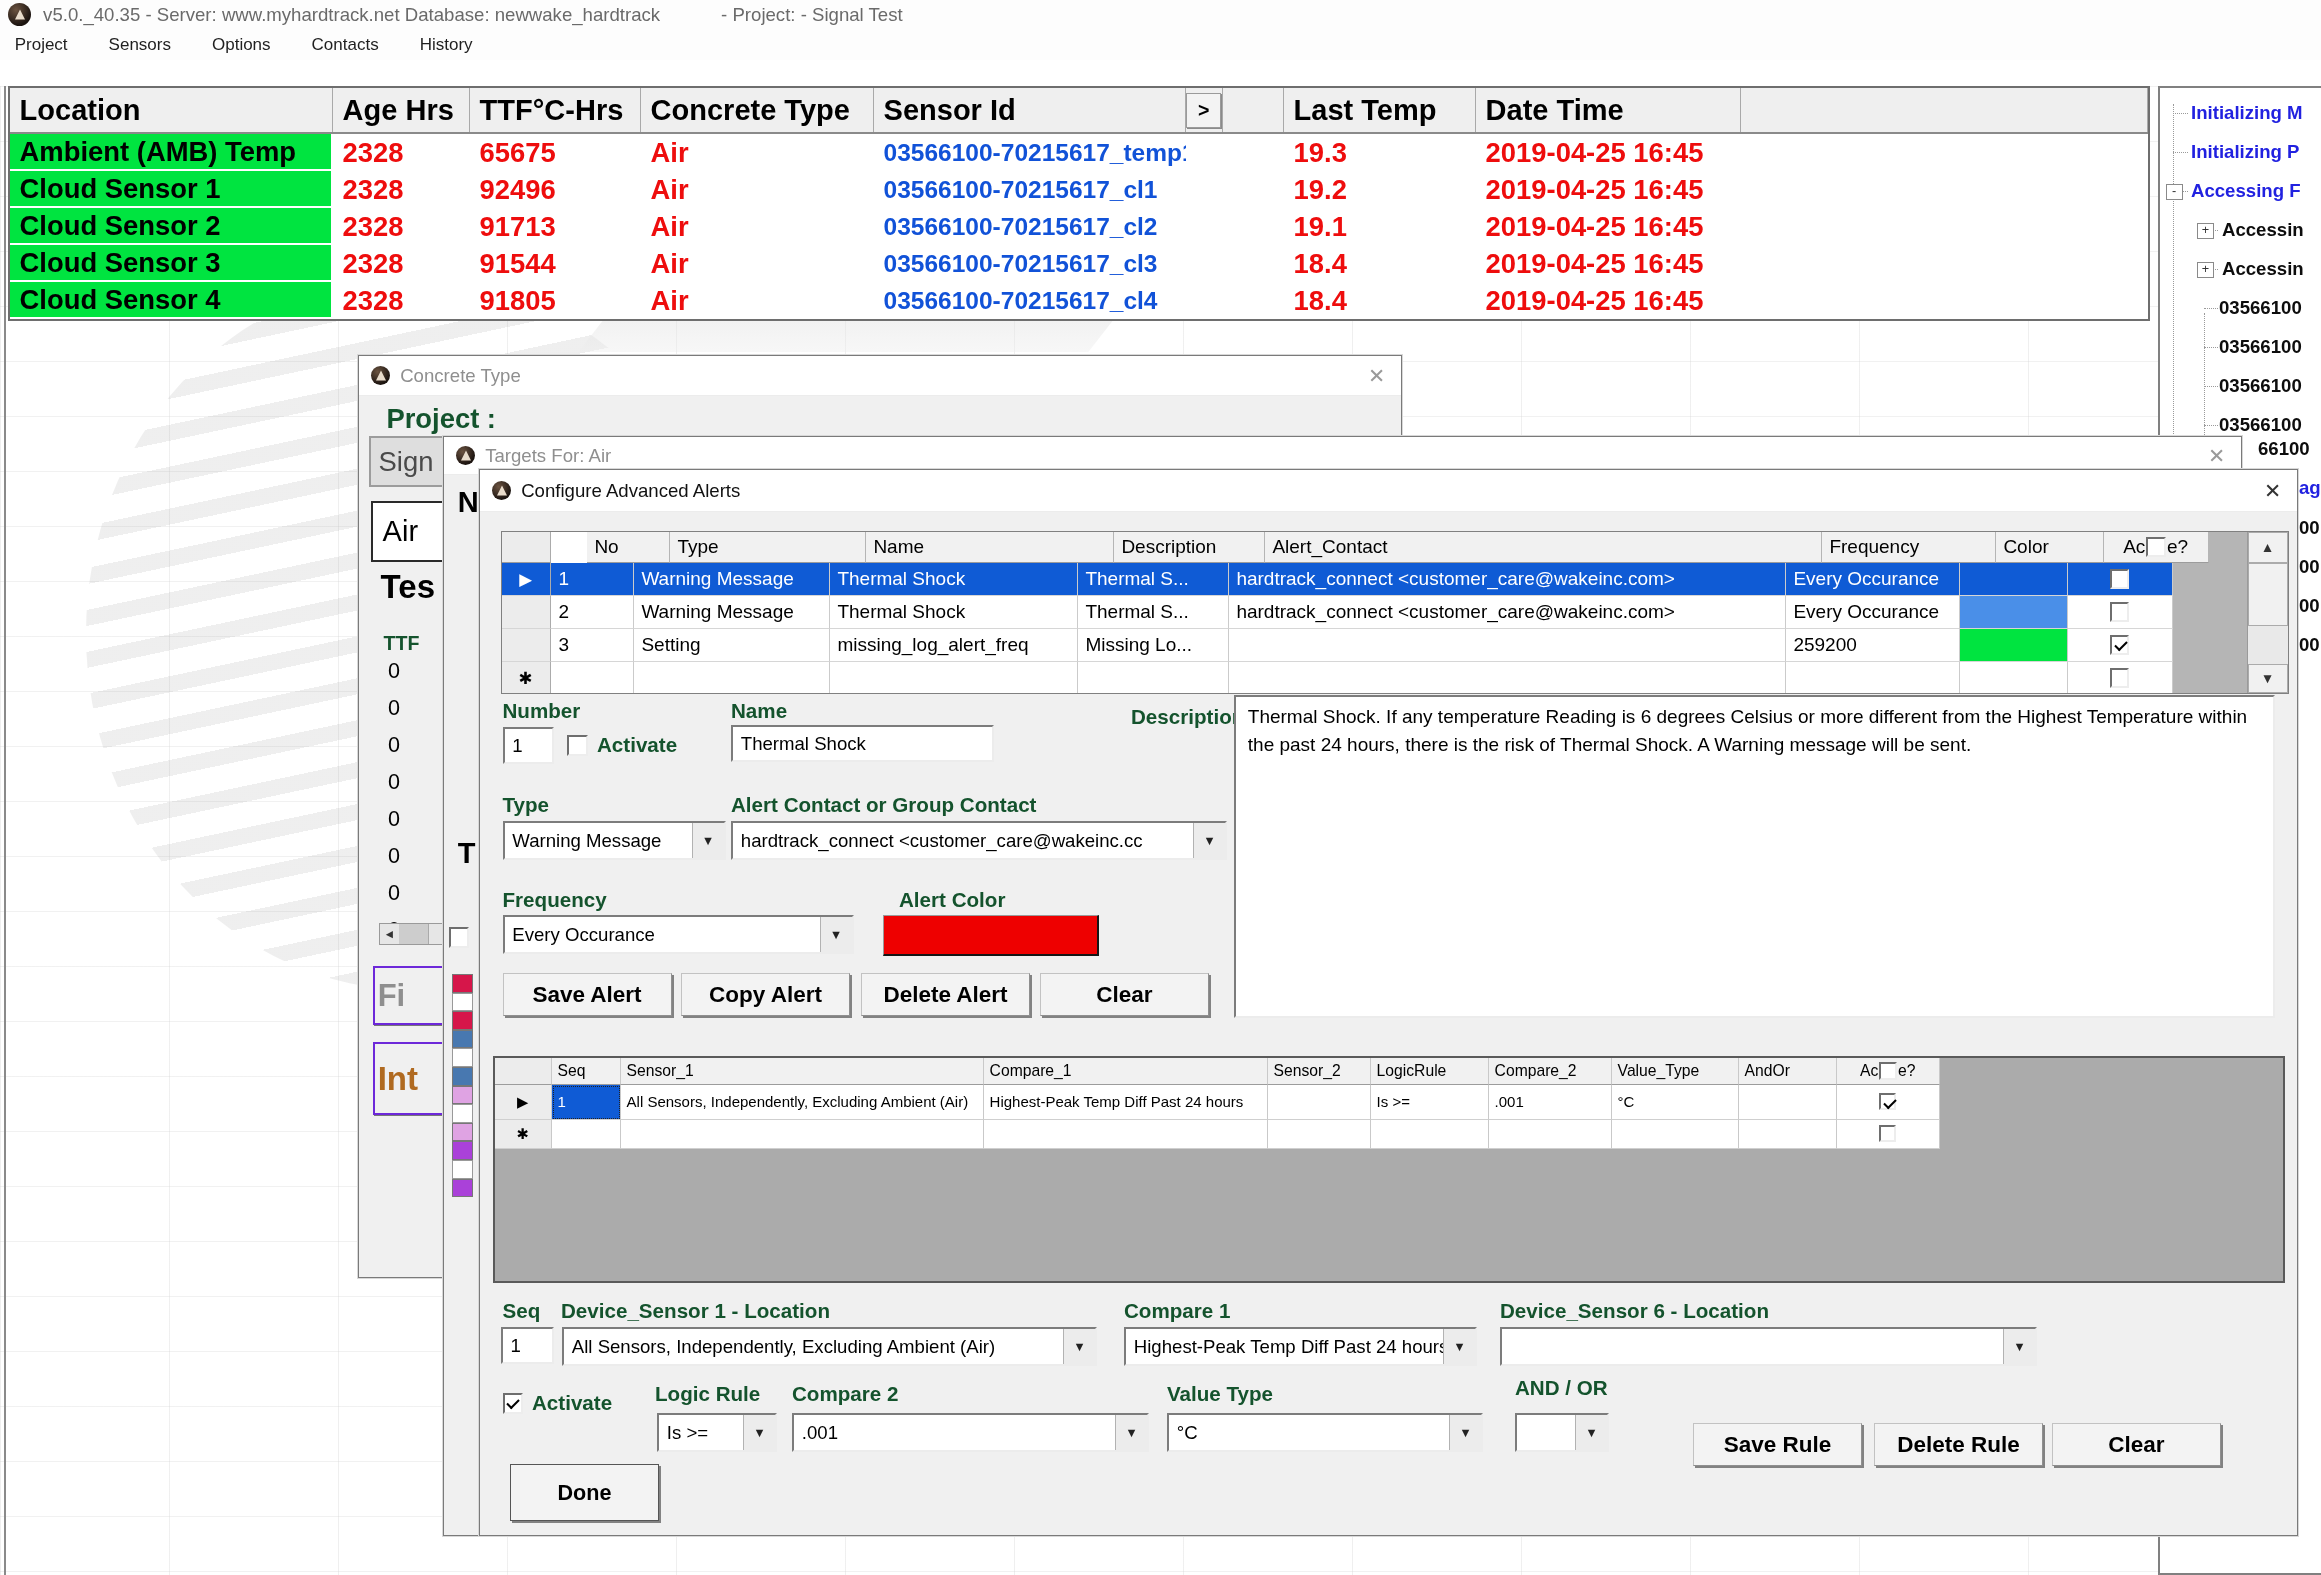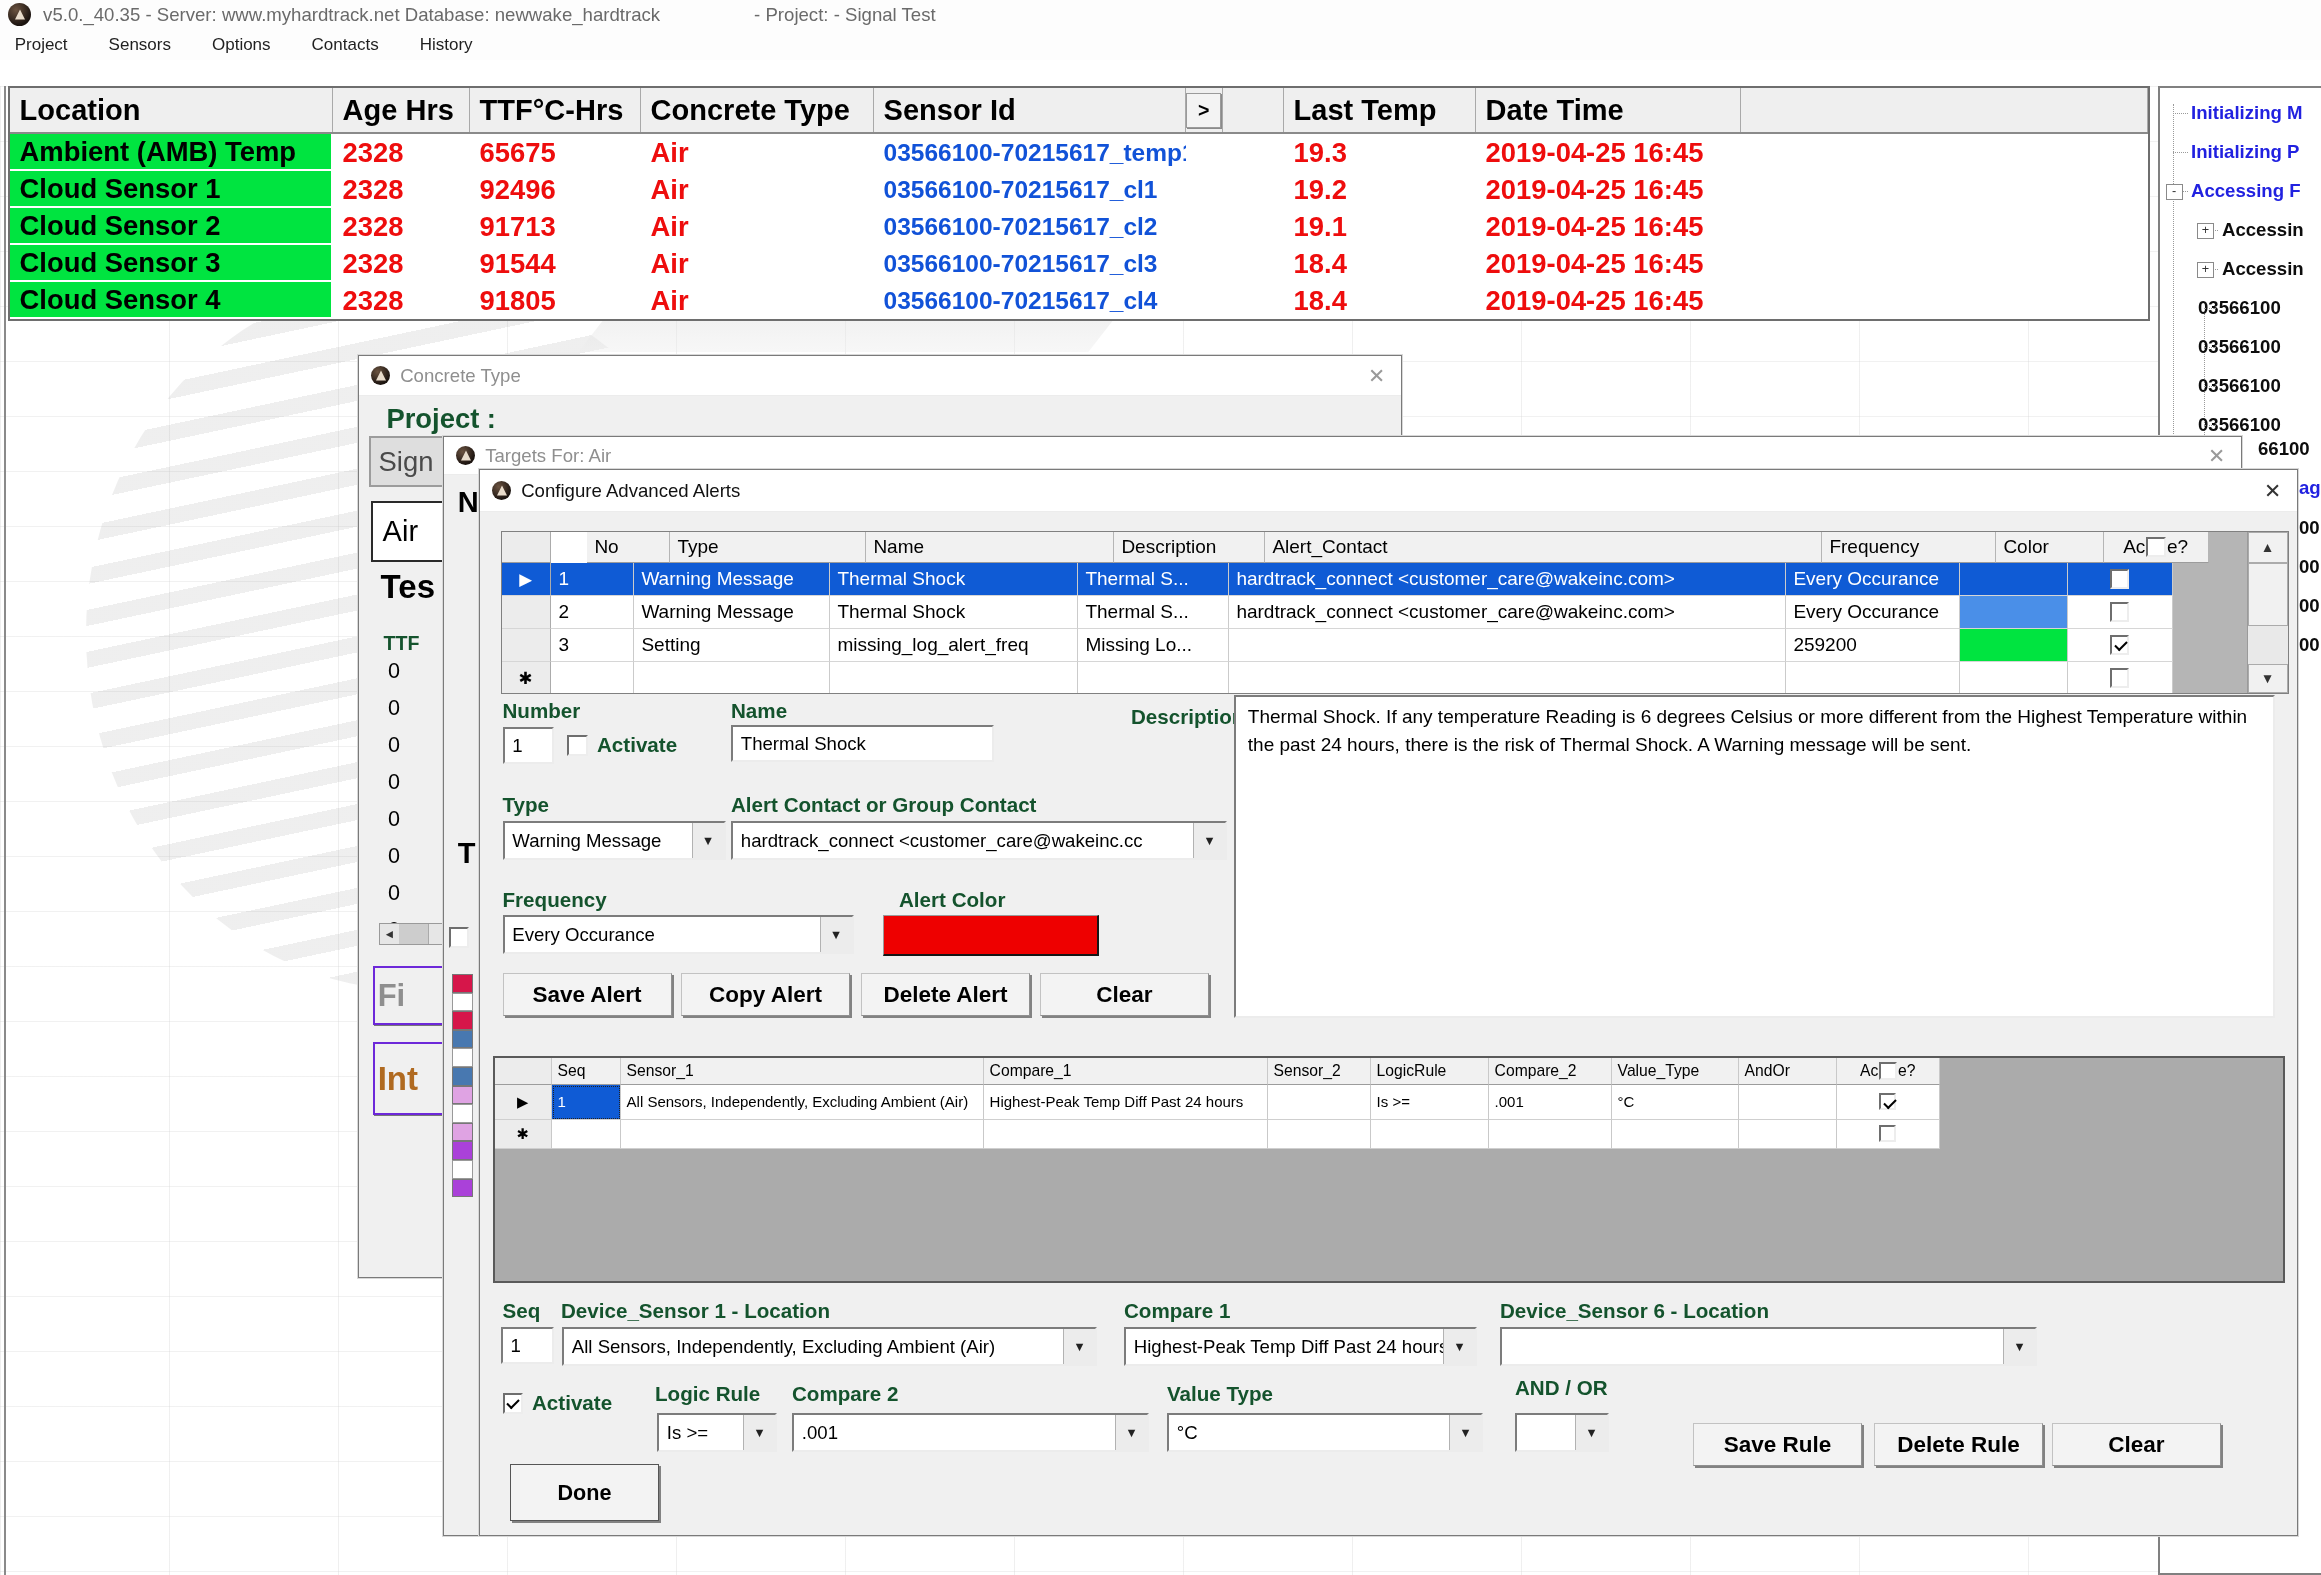--- a/index.html
+++ b/index.html
@@ -12,21 +12,21 @@
   .abs{position:absolute;}
   
   .titlebar{position:absolute;left:0;top:0;width:100%;height:29px;background:#fdfdfd;
     display:flex;align-items:center;padding-left:7.8px;box-sizing:border-box;}
   .applogo{width:23.5px;height:23.5px;border-radius:50%;flex:none;position:relative;
     background:radial-gradient(circle at 35% 30%, #6b5340, #1c1410 70%);}
   .applogo::after{content:"";position:absolute;left:50%;top:50%;transform:translate(-50%,-54%);
     border-left:5.9px solid transparent;border-right:5.9px solid transparent;border-bottom:10.8px solid #e9dccb;}
   .applogo.sm{width:19.6px;height:19.6px;}
   .title-text{font-size:18.6px;color:#6a6a6a;margin-left:11.8px;white-space:nowrap;}
-  .title-text.t2{margin-left:94px;}
+  .title-text.t2{margin-left:61px;}
   .menubar{position:absolute;left:0;top:29px;width:100%;height:31px;background:#fdfdfd;
     display:flex;align-items:center;padding-left:14.7px;box-sizing:border-box;}
   .menu-item{font-size:17px;color:#1f1f1f;margin-right:41px;}
   
   .watermark{left:86px;top:278px;width:655px;height:712px;border-radius:50%;opacity:.5;
     background:repeating-linear-gradient(-12deg, rgba(160,160,160,.34) 0 15.7px, rgba(255,255,255,0) 15.7px 41px);}
   .swoosh{left:608px;top:276px;width:510px;height:76px;transform:skewX(-38deg);opacity:.45;
     background:linear-gradient(to bottom,#cfcfcf,#eeeeee);}
   .left-line{left:3.9px;top:86px;width:2px;height:1489px;background:#8a8a8a;}
   
@@ -47,21 +47,21 @@
   
   #tree-panel{position:absolute;left:2158px;top:86px;width:164px;height:1489px;background:#fff;
     border:2px solid #808080;border-right:none;overflow:hidden;padding-top:5.9px;box-sizing:border-box;}
   .tree-vline{position:absolute;left:12.7px;top:15.7px;height:384px;border-left:1px dotted #9a9a9a;}
   .tree-vline2{position:absolute;left:44px;top:225px;height:206px;border-left:1px dotted #9a9a9a;}
   .tree-item{position:relative;height:39px;display:flex;align-items:center;font-weight:bold;
     font-size:18.6px;color:#0d0d0d;white-space:nowrap;}
   .tree-item.blue{color:#2121e0;}
   .tree-item.ind0{padding-left:31px;}
   .tree-item.ind1{padding-left:62px;}
-  .tree-item.ind2{padding-left:38px;}
+  .tree-item.ind2{padding-left:59px;}
   .tree-item::before{content:"";position:absolute;left:12.7px;width:15.7px;top:50%;border-top:1px dotted #9a9a9a;}
   .tree-item.ind1::before,.tree-item.ind2::before{left:44px;width:13.7px;}
   .tbox{position:absolute;width:14.7px;height:14.7px;background:#fff;border:1px solid #8a8a8a;
     font-size:12.7px;line-height:12.7px;text-align:center;color:#333;font-weight:normal;top:11.8px;}
   .ind0 .tbox{left:5.9px;}
   .ind1 .tbox{left:37px;}
   .frag{position:absolute;font-weight:bold;font-size:18.6px;color:#0d0d0d;z-index:40;white-space:nowrap;}
   .frag.blue{color:#2121e0;}
   
   .dialog{position:absolute;background:#f0f0f0;border:1px solid #7a7a7a;box-shadow:0 0 0 1px #d8d8d8;}

